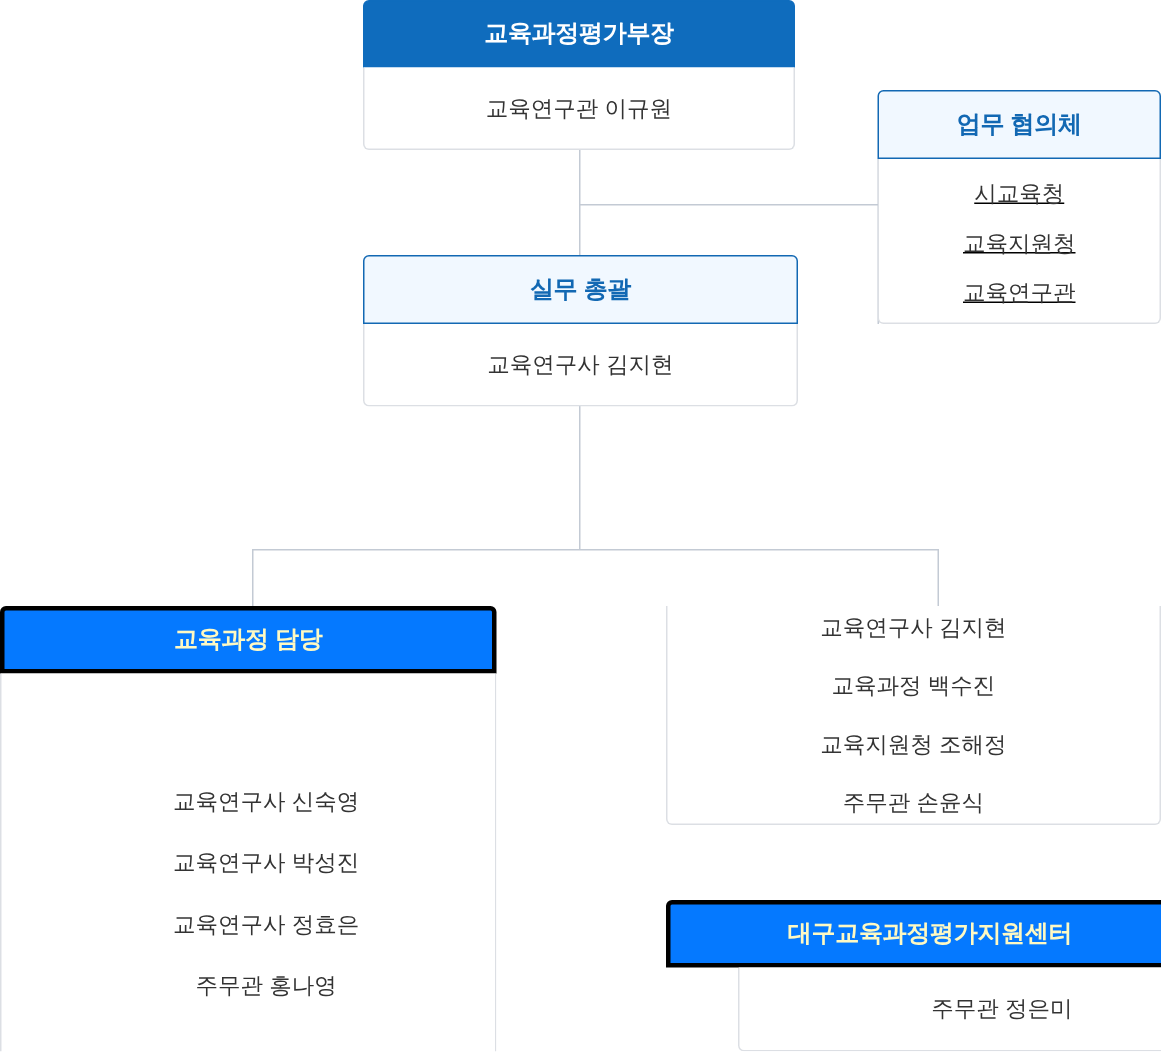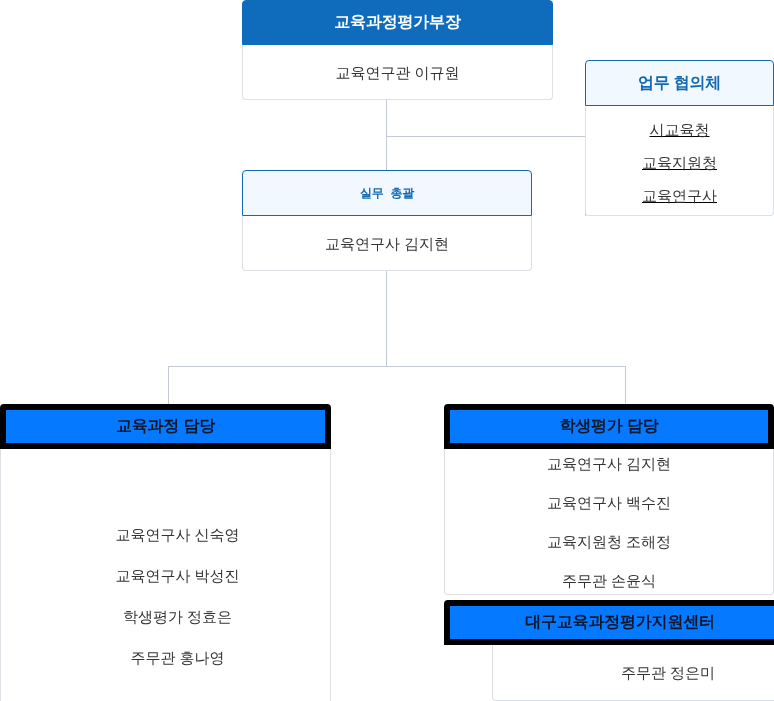--- a/index.html
+++ b/index.html
@@ -63,41 +63,41 @@
   }
 
   
   .head-dark {
     background: #0f6cbd;
     color: #ffffff;
     border: 1px solid #0f6cbd;
   }
   .head-bright {
     background: #0579ff;
-    color: #0f172a;
-    border: 6px solid #000000;
+    color: #fef9c3;
+    border: 3px solid #000000;
   }
   .head-light {
     background: #f1f8ff;
     color: #1268b3;
     border: 1px solid #1268b3;
   }
 
   
-  #card-director { left: 242px; top: 0px; width: 311px; }
+  #card-director { left: 242px; top: 0px; width: 288px; }
   #card-director .card-head { height: 45px; font-size: 16px; }
   #card-director .card-body { height: 55px; }
 
   #card-council { left: 585px; top: 60px; width: 189px; }
   #card-council .card-head { height: 46px; font-size: 16px; }
   #card-council .card-body { height: 110px; padding-top: 4px; text-decoration: underline; }
   #card-council .card-body .row { margin: 9px 0; }
 
   #card-manager { left: 242px; top: 170px; width: 290px; }
-  #card-manager .card-head { height: 46px; font-size: 12px; font-family: Liberation Mono, monospace; }
+  #card-manager .card-head { height: 46px; font-size: 16px; }
   #card-manager .card-body { height: 55px; }
 
   #card-curriculum { left: 0px; top: 404px; width: 331px; }
   #card-curriculum .card-head { height: 45px; font-size: 16px; }
   #card-curriculum .card-body { height: 295px; padding-left: 24px; }
   #card-curriculum .card-body .row { margin: 13px 0; }
 
   #card-assessment { left: 444px; top: 404px; width: 330px; }
   #card-assessment .card-head { height: 45px; font-size: 16px; }
   #card-assessment .card-body { height: 146px; }
@@ -131,46 +131,45 @@
     <div class="card-body">
       <div class="row">교육연구관 이규원</div>
     </div>
   </div>
 
   <div class="card" id="card-council">
     <div class="card-head head-light">업무 협의체</div>
     <div class="card-body">
       <div class="row">시교육청</div>
       <div class="row">교육지원청</div>
-      <div class="row">교육연구사</div>
+      <div class="row">교육연구관</div>
     </div>
   </div>
 
   <div class="card" id="card-manager">
     <div class="card-head head-light">실무 총괄</div>
     <div class="card-body">
       <div class="row">교육연구사 김지현</div>
     </div>
   </div>
 
   <div class="card" id="card-curriculum">
     <div class="card-head head-bright">교육과정 담당</div>
     <div class="card-body">
       <div class="row">교육연구사 신숙영</div>
       <div class="row">교육연구사 박성진</div>
-      <div class="row">학생평가 정효은</div>
+      <div class="row">교육연구사 정효은</div>
       <div class="row">주무관 홍나영</div>
     </div>
   </div>
 
   <div class="card" id="card-assessment">
-    <div class="card-head head-bright">학생평가 담당</div>
     <div class="card-body">
       <div class="row">교육연구사 김지현</div>
-      <div class="row">교육연구사 백수진</div>
+      <div class="row">교육과정 백수진</div>
       <div class="row">교육지원청 조해정</div>
       <div class="row">주무관 손윤식</div>
     </div>
   </div>
 
   <div class="card" id="card-center">
     <div class="card-head head-bright">대구교육과정평가지원센터</div>
     <div class="card-body">
       <div class="row">주무관 정은미</div>
     </div>

